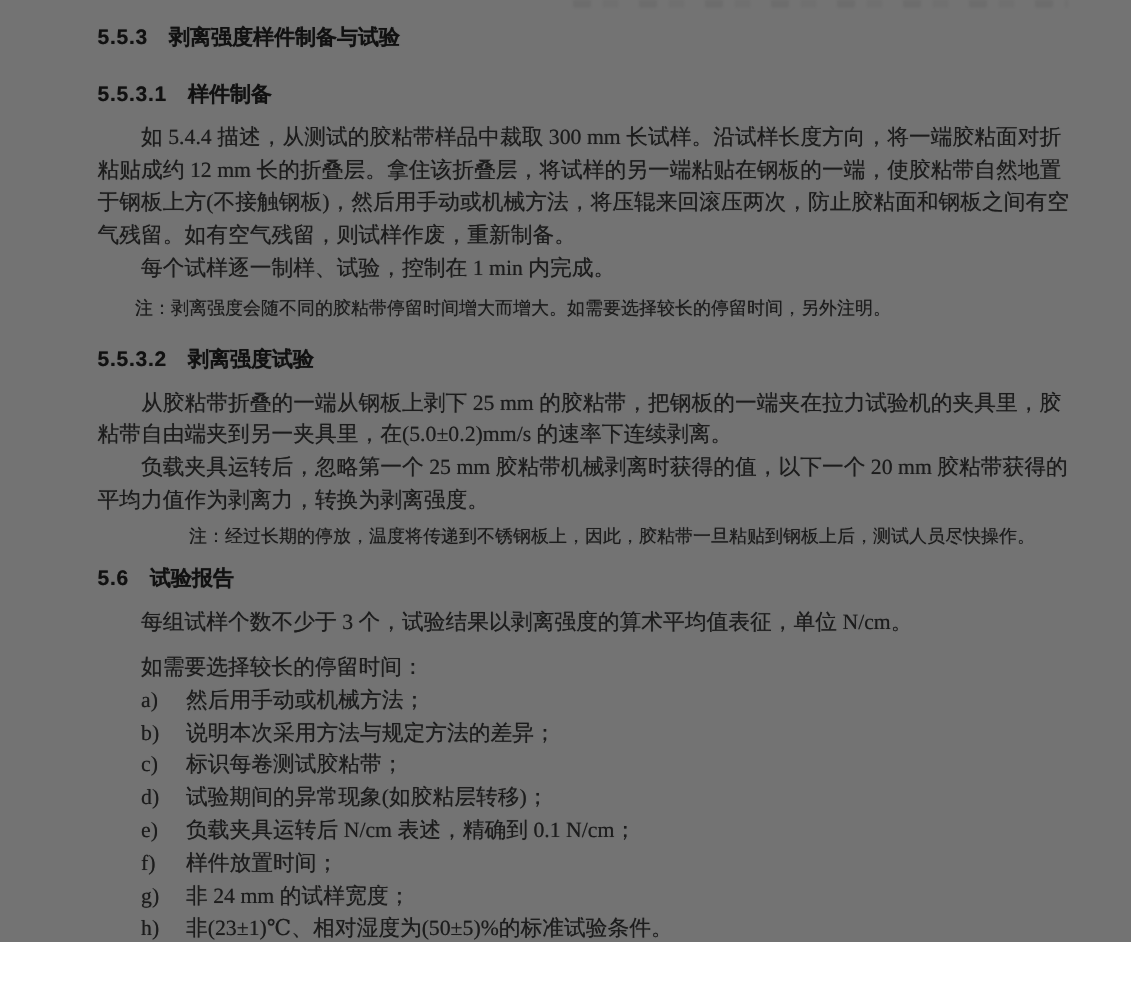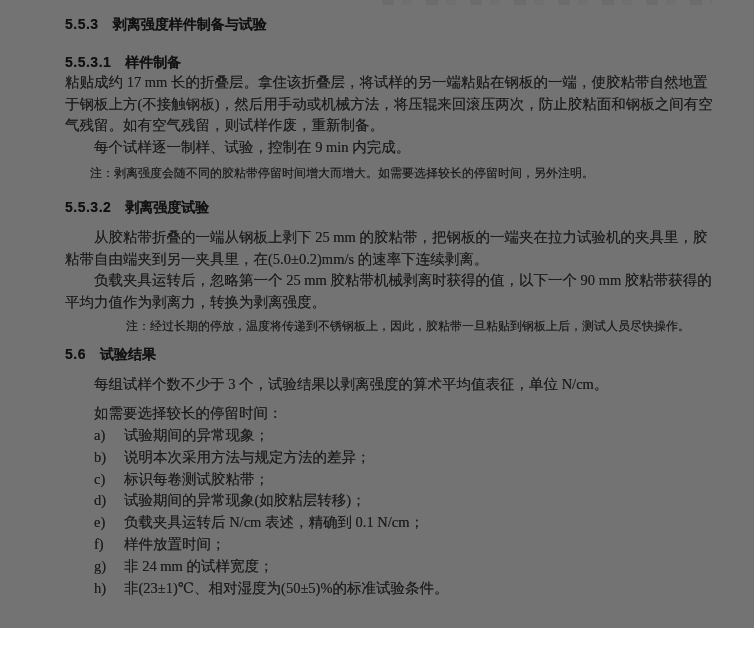--- a/index.html
+++ b/index.html
@@ -67,49 +67,50 @@
   <div class="content">
 
     <h2 class="hd h1">
       <span class="hnum">5.5.3</span><span class="htitle">剥离强度样件制备与试验</span>
     </h2>
 
     <h3 class="hd h2">
       <span class="hnum">5.5.3.1</span><span class="htitle">样件制备</span>
     </h3>
 
-    <p class="line">粘贴成约 17 mm 长的折叠层。拿住该折叠层，将试样的另一端粘贴在钢板的一端，使胶粘带自然地置</p>
+    <p class="line pgap indent">如 5.4.4 描述，从测试的胶粘带样品中裁取 300 mm 长试样。沿试样长度方向，将一端胶粘面对折</p>
+    <p class="line">粘贴成约 12 mm 长的折叠层。拿住该折叠层，将试样的另一端粘贴在钢板的一端，使胶粘带自然地置</p>
     <p class="line">于钢板上方(不接触钢板)，然后用手动或机械方法，将压辊来回滚压两次，防止胶粘面和钢板之间有空</p>
     <p class="line">气残留。如有空气残留，则试样作废，重新制备。</p>
-    <p class="line indent">每个试样逐一制样、试验，控制在 9 min 内完成。</p>
+    <p class="line indent">每个试样逐一制样、试验，控制在 1 min 内完成。</p>
 
     <p class="note note1">注：剥离强度会随不同的胶粘带停留时间增大而增大。如需要选择较长的停留时间，另外注明。</p>
 
     <h3 class="hd h3">
       <span class="hnum">5.5.3.2</span><span class="htitle">剥离强度试验</span>
     </h3>
 
     <p class="line pgap indent">从胶粘带折叠的一端从钢板上剥下 25 mm 的胶粘带，把钢板的一端夹在拉力试验机的夹具里，胶</p>
     <p class="line">粘带自由端夹到另一夹具里，在(5.0±0.2)mm/s 的速率下连续剥离。</p>
-    <p class="line indent">负载夹具运转后，忽略第一个 25 mm 胶粘带机械剥离时获得的值，以下一个 90 mm 胶粘带获得的</p>
+    <p class="line indent">负载夹具运转后，忽略第一个 25 mm 胶粘带机械剥离时获得的值，以下一个 20 mm 胶粘带获得的</p>
     <p class="line">平均力值作为剥离力，转换为剥离强度。</p>
 
     <p class="note note2">注：经过长期的停放，温度将传递到不锈钢板上，因此，胶粘带一旦粘贴到钢板上后，测试人员尽快操作。</p>
 
     <h3 class="hd h4">
-      <span class="hnum">5.6</span><span class="htitle">试验结果</span>
+      <span class="hnum">5.6</span><span class="htitle">试验报告</span>
     </h3>
 
     <p class="line pgap indent">每组试样个数不少于 3 个，试验结果以剥离强度的算术平均值表征，单位 N/cm。</p>
 
 
     <p class="line intro indent">如需要选择较长的停留时间：</p>
 
     <div class="li">
-      <span class="li-label">a)</span><span class="li-text">试验期间的异常现象；</span>
+      <span class="li-label">a)</span><span class="li-text">然后用手动或机械方法；</span>
     </div>
     <div class="li">
       <span class="li-label">b)</span><span class="li-text">说明本次采用方法与规定方法的差异；</span>
     </div>
     <div class="li">
       <span class="li-label">c)</span><span class="li-text">标识每卷测试胶粘带；</span>
     </div>
     <div class="li">
       <span class="li-label">d)</span><span class="li-text">试验期间的异常现象(如胶粘层转移)；</span>
     </div>

